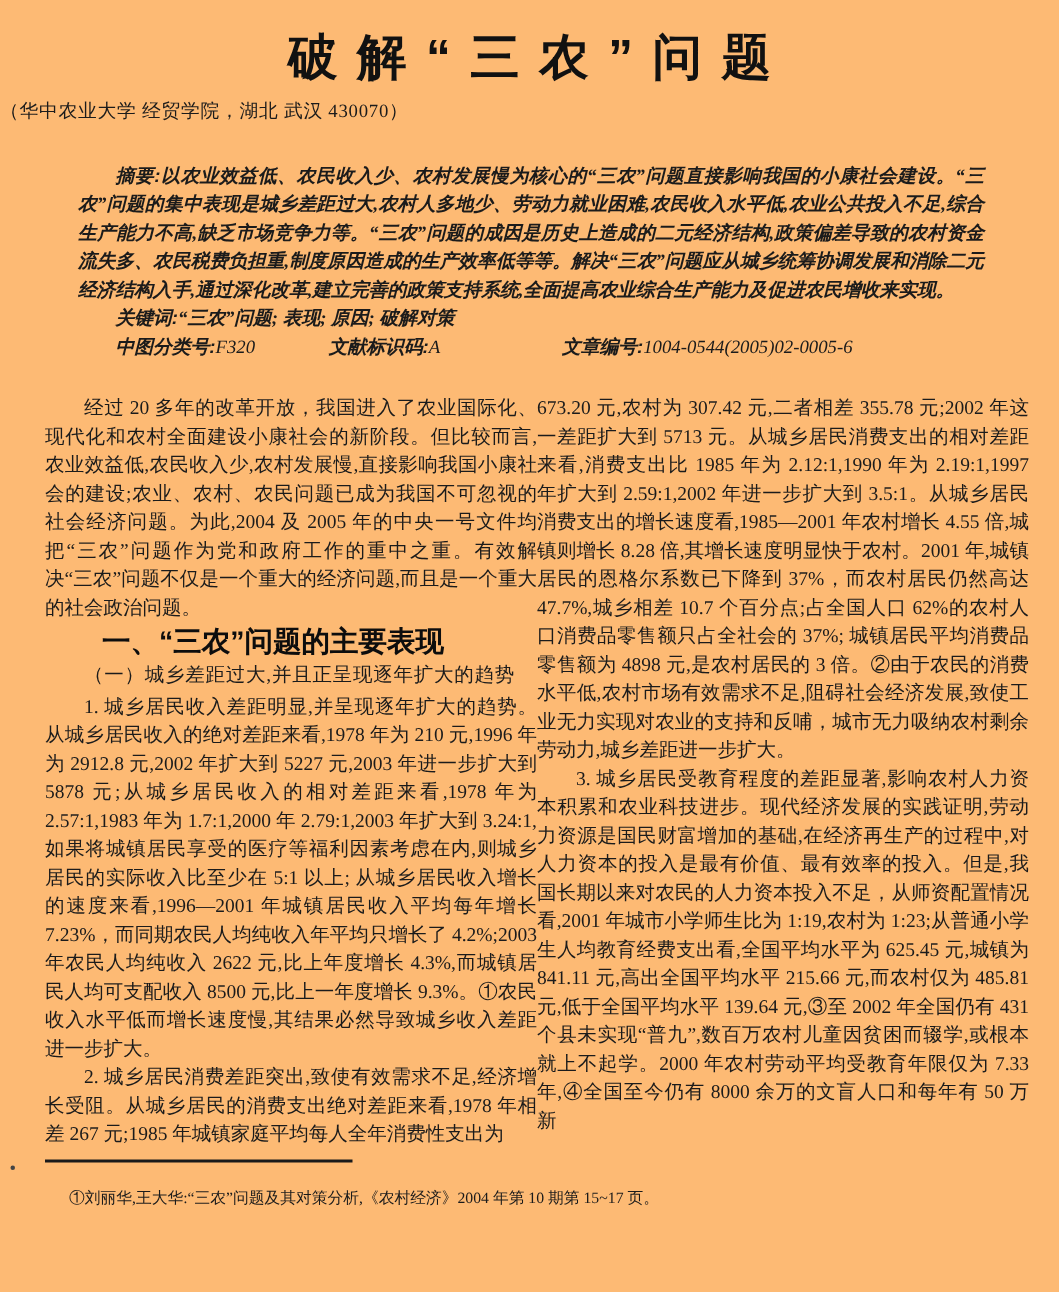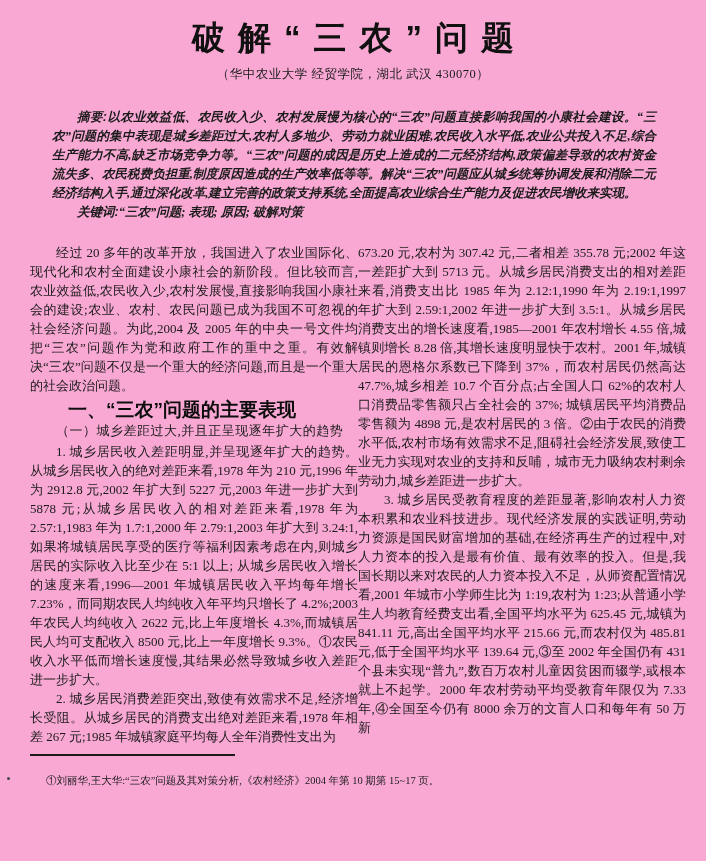--- a/index.html
+++ b/index.html
@@ -1,20 +1,20 @@
 <!DOCTYPE html>
 <html><head>
 <meta charset="utf-8">
 <style>
   html,body { margin:0; padding:0; background:#d9d9d9; }
   .page {
     position:relative;
     width:706px; height:861px;
     margin:0 auto;
-    background:#f9a8d4;
+    background:#fdba74;
     color:#1b1b1b;
     font-family:"Liberation Serif", serif;
     overflow:hidden;
     box-sizing:border-box;
   }
   
   .title {
     margin:0; padding-top:16px;
     text-align:center;
     font-family:"Liberation Sans", sans-serif;
@@ -22,21 +22,20 @@
     letter-spacing:13px; text-indent:13px;
     color:#111;
   }
   .author {
     margin-top:26px;
     text-align:center;
     font-size:15px; letter-spacing:3px;
   }
   .affiliation {
     margin-top:5px;
-    text-align:center;
     font-size:12.5px; letter-spacing:0.5px;
   }
   
   .abstract-block {
     margin:25px 50px 0 52px;
     font-size:12.5px;
     line-height:19px;
     text-align:justify;
   }
   .abstract-block p { margin:0; text-indent:2em;font-style:italic; }
@@ -96,20 +95,25 @@
 
 <div class="page">
 
   <h1 class="title">破解“三农”问题</h1>
 
   <div class="affiliation">（华中农业大学 经贸学院，湖北 武汉 430070）</div>
 
   <div class="abstract-block">
     <p class="abstract-text"><span class="label">摘要:</span><span>以农业效益低、农民收入少、农村发展慢为核心的“三农”问题直接影响我国的小康社会建设。“三农”问题的集中表现是城乡差距过大,农村人多地少、劳动力就业困难,农民收入水平低,农业公共投入不足,综合生产能力不高,缺乏市场竞争力等。“三农”问题的成因是历史上造成的二元经济结构,政策偏差导致的农村资金流失多、农民税费负担重,制度原因造成的生产效率低等等。解决“三农”问题应从城乡统筹协调发展和消除二元经济结构入手,通过深化改革,建立完善的政策支持系统,全面提高农业综合生产能力及促进农民增收来实现。</span></p>
     <p class="kw-line"><span class="label">关键词:</span><span>“三农”问题; 表现; 原因; 破解对策</span></p>
+    <p class="clc-line">
+      <span class="pair gap-sm"><span class="label">中图分类号:</span><span>F320</span></span>
+      <span class="pair gap-lg"><span class="label">文献标识码:</span><span>A</span></span>
+      <span class="pair"><span class="label">文章编号:</span><span>1004-0544(2005)02-0005-6</span></span>
+    </p>
   </div>
 
   <div class="columns">
     <div class="col">
       <p class="indent">经过 20 多年的改革开放，我国进入了农业国际化、现代化和农村全面建设小康社会的新阶段。但比较而言,农业效益低,农民收入少,农村发展慢,直接影响我国小康社会的建设;农业、农村、农民问题已成为我国不可忽视的社会经济问题。为此,2004 及 2005 年的中央一号文件均把“三农”问题作为党和政府工作的重中之重。有效解决“三农”问题不仅是一个重大的经济问题,而且是一个重大的社会政治问题。</p>
       <h2 class="section-heading">一、“三农”问题的主要表现</h2>
       <h3 class="sub-heading">（一）城乡差距过大,并且正呈现逐年扩大的趋势</h3>
       <p class="indent">1. 城乡居民收入差距明显,并呈现逐年扩大的趋势。从城乡居民收入的绝对差距来看,1978 年为 210 元,1996 年为 2912.8 元,2002 年扩大到 5227 元,2003 年进一步扩大到 5878 元;从城乡居民收入的相对差距来看,1978 年为 2.57:1,1983 年为 1.7:1,2000 年 2.79:1,2003 年扩大到 3.24:1,如果将城镇居民享受的医疗等福利因素考虑在内,则城乡居民的实际收入比至少在 5:1 以上; 从城乡居民收入增长的速度来看,1996—2001 年城镇居民收入平均每年增长 7.23%，而同期农民人均纯收入年平均只增长了 4.2%;2003 年农民人均纯收入 2622 元,比上年度增长 4.3%,而城镇居民人均可支配收入 8500 元,比上一年度增长 9.3%。①农民收入水平低而增长速度慢,其结果必然导致城乡收入差距进一步扩大。</p>
       <p class="indent">2. 城乡居民消费差距突出,致使有效需求不足,经济增长受阻。从城乡居民的消费支出绝对差距来看,1978 年相差 267 元;1985 年城镇家庭平均每人全年消费性支出为</p>
     </div>

